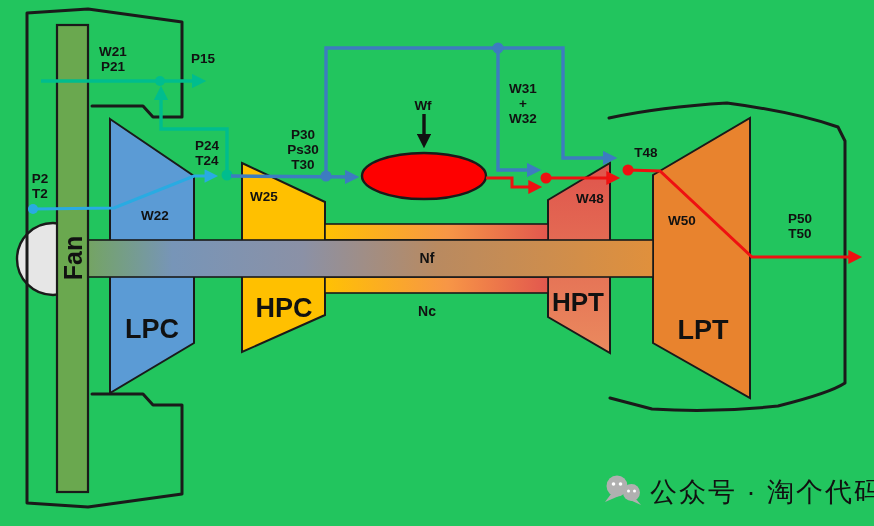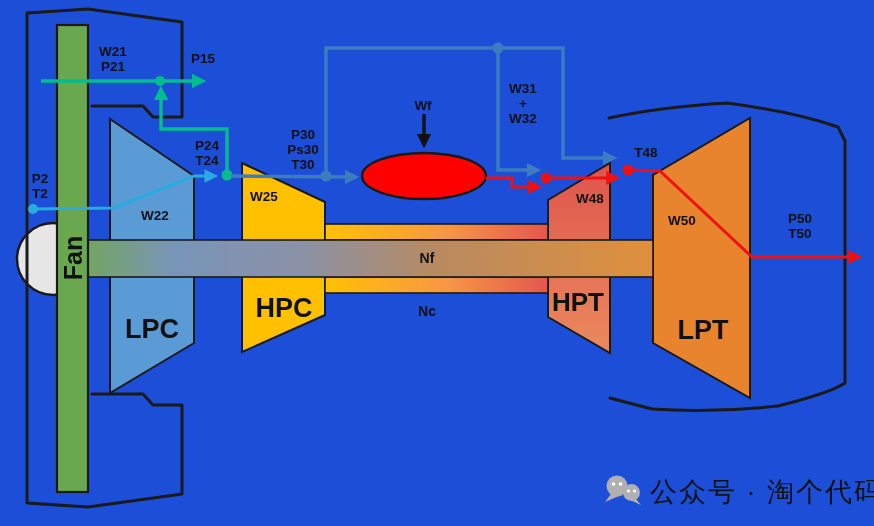--- a/index.html
+++ b/index.html
@@ -1,16 +1,16 @@
 <!DOCTYPE html>
 <html><head>
 <meta charset="utf-8">
 <style>
   html,body{margin:0;padding:0;background:#ffffff;}
-  #stage{position:relative;width:874px;height:526px;background:#1d4ed8;overflow:hidden;
+  #stage{position:relative;width:874px;height:526px;background:#22c55e;overflow:hidden;
          font-family:"Liberation Sans", sans-serif;}
   svg{position:absolute;left:0;top:0;}
   text{font-family:"Liberation Sans", sans-serif;fill:#111111;}
   .station{font-size:13.5px;font-weight:bold;}
   .shaftlbl{font-size:14px;font-weight:bold;}
   .comp{font-size:27px;font-weight:bold;}
   .wmtext{font-size:27px;font-weight:normal;letter-spacing:2px;}
 </style>
 </head>
 <body>

